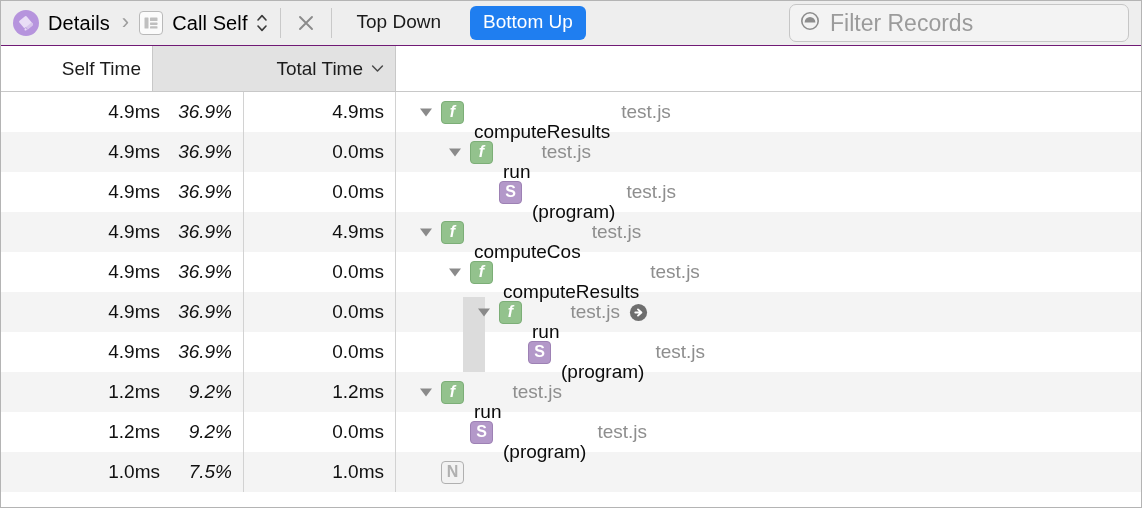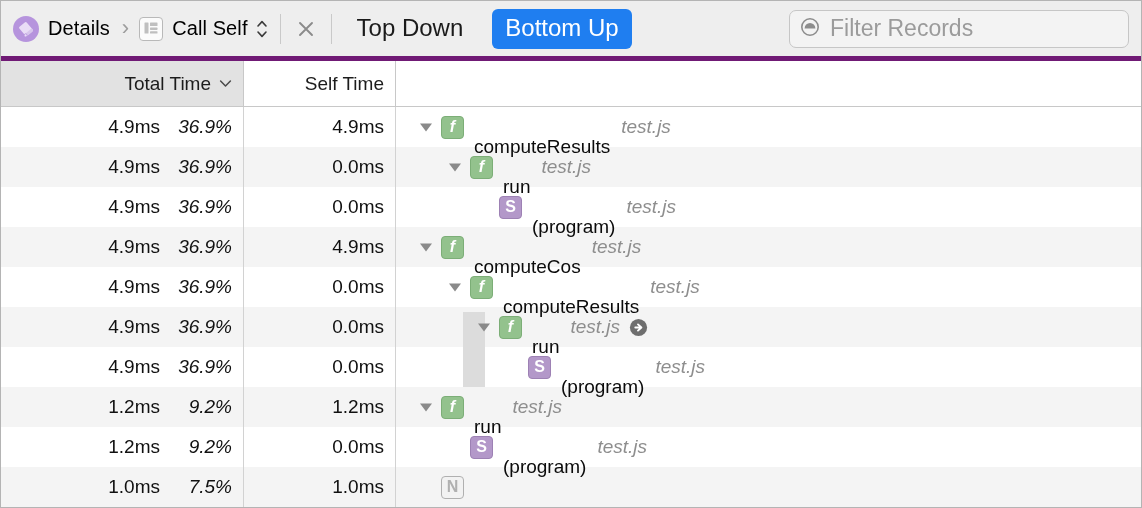--- a/index.html
+++ b/index.html
@@ -17,24 +17,24 @@
     height: 508px;
     overflow: hidden;
     box-sizing: border-box;
     border: 1px solid #b4b4b4;
     background: #fff;
   }
 
   
   .toolbar {
     position: relative;
-    height: 60px;
+    height: 45px;
     box-sizing: border-box;
     background: #eeeeee;
-    border-bottom: 5px solid #701a75;
+    border-bottom: 1px solid #701a75;
     display: flex;
     align-items: center;
     padding: 0 12px;
   }
   .tb-group { display: flex; align-items: center; }
 
   .details-icon {
     width: 26px; height: 26px;
     border-radius: 50%;
     background: #b694dd;
@@ -89,21 +89,21 @@
   }
   .close-btn {
     width: 26px; height: 26px;
     display: inline-flex;
     align-items: center;
     justify-content: center;
     flex: none;
   }
 
   .seg-btn {
-    font-size: 24px;
+    font-size: 19px;
     color: #1a1a1a;
     padding: 5px 13px 7px;
     border-radius: 6px;
     white-space: nowrap;
     cursor: default;
     user-select: none;
   }
   .seg-btn.active {
     background: #1f7ef0;
     color: #ffffff;
@@ -219,21 +219,20 @@
     font-size: 19px;
     color: #0b0b0b;
     white-space: nowrap;
     margin-top: 40px;
   }
   .fsrc {
     margin-left: 11px;
     font-size: 19px;
     color: #8e8e8e;
     white-space: nowrap;
-    font-style: italic;
   }
   .goto-arrow {
     margin-left: 9px;
     display: inline-flex;
     align-items: center;
   }
 
   
   .hover-bar {
     position: absolute;
@@ -299,31 +298,31 @@
           <circle cx="10" cy="10" r="8.2" fill="none" stroke="#8d8d8d" stroke-width="1.6"></circle>
           <path d="M4.6 11.4 a5.4 5.4 0 0 1 10.8 0 z" fill="#8d8d8d"></path>
         </svg>
       </span>
       <span class="filter-placeholder">Filter Records</span>
     </div>
   </div>
 
   <div class="table">
     <div class="thead">
+      <div class="th self">
+        <span>Self Time</span>
+      </div>
       <div class="th total sorted">
         <span>Total Time</span>
         <span class="sort-caret">
           <svg width="13" height="9" viewBox="0 0 13 9">
               <path d="M1.6 2 L6.5 7 L11.4 2" fill="none" stroke="#4a4a4a" stroke-width="1.5" stroke-linecap="round" stroke-linejoin="round"></path>
             </svg>
         </span>
       </div>
-      <div class="th self">
-        <span>Self Time</span>
-      </div>
     </div>
 
     <div id="tbody">
         <div class="row">
           <div class="cell total">
             <span class="ms">4.9ms</span>
             <span class="pct">36.9%</span>
           </div>
           <div class="cell self">
             <span>4.9ms</span>

